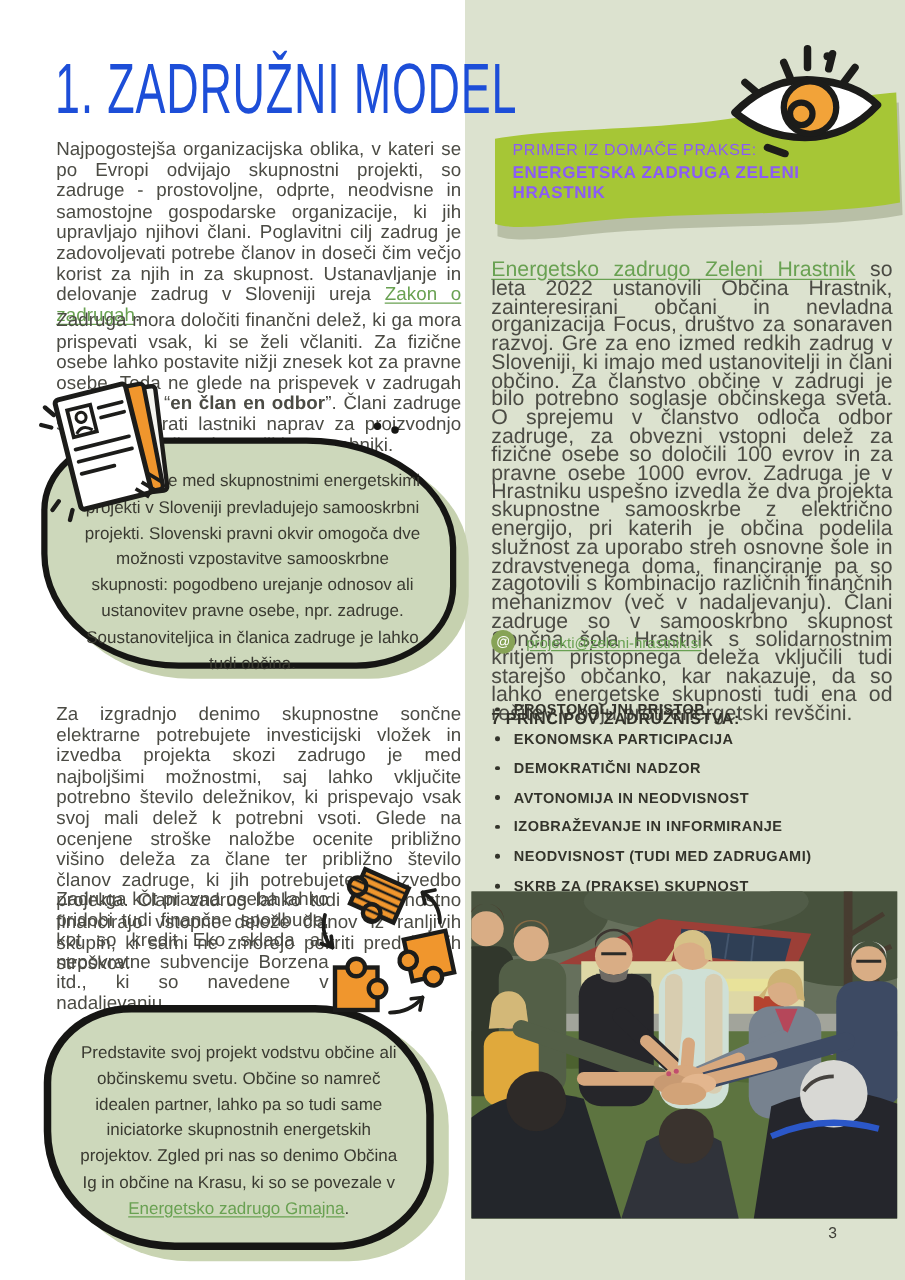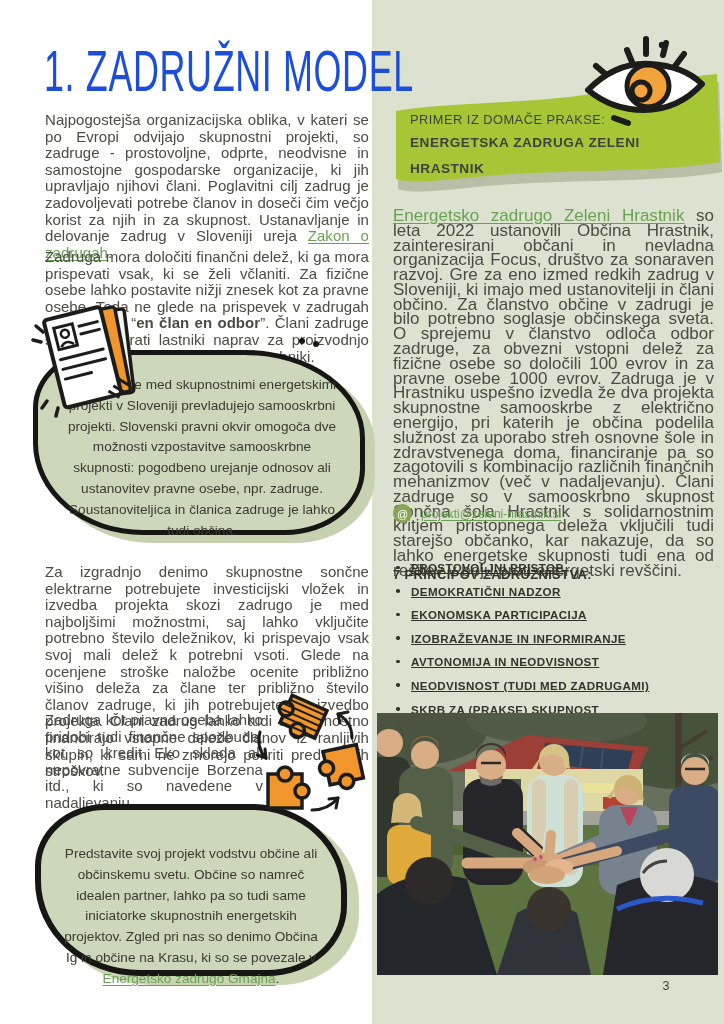--- a/index.html
+++ b/index.html
@@ -20,52 +20,52 @@
   .para3{left:45px;top:548px;width:324px;margin-top:16px;}
   .para4{left:45px;top:712px;width:218px;}
 
   .green-link{color:#69a152;text-decoration:underline;text-underline-offset:2px;cursor:pointer;}
 
   .bubble{position:absolute;background:#cdd8bb;border:5px solid #161614;
           color:#3a3a31;text-align:center;font-size:13.6px;line-height:20.8px;box-sizing:border-box;}
   .bubble1{left:33px;top:350px;width:332px;height:185px;
            border-radius:66px 120px 80px 110px / 58px 88px 66px 92px;
            box-shadow:10px 8px 0 #c6d1af;padding:20px 20px 12px 26px;}
-  .bubble2{left:35px;top:804px;width:312px;height:172px;
+  .bubble2{left:35px;top:804px;width:312px;height:196px;
            border-radius:70px 95px 80px 105px / 62px 88px 70px 95px;
-           box-shadow:12px 9px 0 #c9d4b2;padding:34px 22px 12px 22px;border-width:6px;}
+           box-shadow:12px 9px 0 #c9d4b2;padding:22px 22px 12px 22px;border-width:6px;}
 
   .dot-deco{position:absolute;width:6px;height:6px;border-radius:50%;background:#161614;}
   .dash-deco{position:absolute;width:15px;height:4px;border-radius:2px;background:#161614;}
 
   .papers-icon{position:absolute;left:28px;top:292px;width:128px;height:132px;z-index:4;}
   .puzzle-icon{position:absolute;left:246px;top:692px;width:128px;height:126px;z-index:3;}
 
   
   .banner{position:absolute;left:384px;top:66px;width:340px;height:132px;}
   .banner svg{position:absolute;left:0;top:0;}
-  .banner-text{position:absolute;left:26px;top:46px;width:300px;color:#404040;}
+  .banner-text{position:absolute;left:26px;top:46px;width:300px;color:#8b5cf6;}
   .banner-line1{font-size:12.8px;letter-spacing:.5px;margin:0;}
-  .banner-line2{font-size:13.6px;font-weight:bold;letter-spacing:.5px;margin:3px 0 0 0;line-height:26px;width:250px;}
+  .banner-line2{font-size:13.6px;font-weight:bold;letter-spacing:.5px;margin:3px 0 0 0;line-height:16px;width:250px;}
 
   .eye-icon{position:absolute;left:580px;top:26px;width:130px;height:100px;z-index:5;}
 
   .r-body{position:absolute;left:393px;top:209px;width:321px;margin:0;color:#4b4b44;
           font-size:17px;line-height:14.78px;text-align:justify;letter-spacing:.02px;}
 
   .email-row{position:absolute;left:393px;top:504px;display:flex;align-items:center;gap:9px;}
   .at-badge{width:19px;height:19px;border-radius:50%;background:#87a356;color:#ffffff;display:flex;
             align-items:center;justify-content:center;font-size:11px;}
   .email-link{font-size:12px;}
 
   .principles-title{position:absolute;left:393px;top:567px;margin:0;color:#32322a;
                     font-size:12.9px;font-weight:bold;letter-spacing:.4px;}
   .principles{position:absolute;left:394px;top:561px;margin:0;padding:0;list-style:none;}
   .principles li{position:relative;padding-left:17px;height:23.6px;color:#33332b;
-                 font-size:11.6px;font-weight:bold;letter-spacing:.4px;text-decoration:underline;}
+                 font-size:11.6px;font-weight:bold;letter-spacing:.4px;}
   .principles li::before{content:"";position:absolute;left:2px;top:4.5px;width:3.5px;height:3.5px;
                  border-radius:50%;background:#33332b;}
 
   .photo{position:absolute;left:377px;top:713px;width:341px;height:262px;overflow:hidden;}
   .page-number{position:absolute;left:656px;top:979px;width:20px;text-align:center;
                color:#3f3f38;font-size:12.5px;}
 </style>
 </head>
 <body>
 
@@ -169,24 +169,24 @@
   <p class="r-body"><a class="green-link">Energetsko zadrugo Zeleni Hrastnik</a><span> so leta 2022 ustanovili Občina Hrastnik, zainteresirani občani in nevladna organizacija Focus, društvo za sonaraven razvoj. Gre za eno izmed redkih zadrug v Sloveniji, ki imajo med ustanovitelji in člani občino. Za članstvo občine v zadrugi je bilo potrebno soglasje občinskega sveta. O sprejemu v članstvo odloča odbor zadruge, za obvezni vstopni delež za fizične osebe so določili 100 evrov in za pravne osebe 1000 evrov. Zadruga je v Hrastniku uspešno izvedla že dva projekta skupnostne samooskrbe z električno energijo, pri katerih je občina podelila služnost za uporabo streh osnovne šole in zdravstvenega doma, financiranje pa so zagotovili s kombinacijo različnih finančnih mehanizmov (več v nadaljevanju). Člani zadruge so v samooskrbno skupnost Sončna šola Hrastnik s solidarnostnim kritjem pristopnega deleža vključili tudi starejšo občanko, kar nakazuje, da so lahko energetske skupnosti tudi ena od rešitev v boju proti energetski revščini.</span></p>
 
   <div class="email-row">
     <span class="at-badge">@</span>
     <a class="green-link email-link">projekti@zeleni-hrastnik.si</a>
   </div>
 
   <p class="principles-title">7 PRINCIPOV ZADRUŽNIŠTVA:</p>
   <ul class="principles">
     <li><span>PROSTOVOLJNI PRISTOP</span></li>
+    <li><span>EKONOMSKA PARTICIPACIJA</span></li>
     <li><span>DEMOKRATIČNI NADZOR</span></li>
-    <li><span>EKONOMSKA PARTICIPACIJA</span></li>
+    <li><span>AVTONOMIJA IN NEODVISNOST</span></li>
     <li><span>IZOBRAŽEVANJE IN INFORMIRANJE</span></li>
-    <li><span>AVTONOMIJA IN NEODVISNOST</span></li>
     <li><span>NEODVISNOST (TUDI MED ZADRUGAMI)</span></li>
     <li><span>SKRB ZA (PRAKSE) SKUPNOST</span></li>
   </ul>
 
   <div class="photo">
     <svg width="341" height="262" viewBox="0 0 341 262">
       <rect width="341" height="262" fill="#66705c"></rect>
       <ellipse cx="40" cy="18" rx="70" ry="34" fill="#4a5440"></ellipse>
       <ellipse cx="300" cy="30" rx="80" ry="46" fill="#47523d"></ellipse>
       <ellipse cx="180" cy="8" rx="90" ry="24" fill="#515c48"></ellipse>

